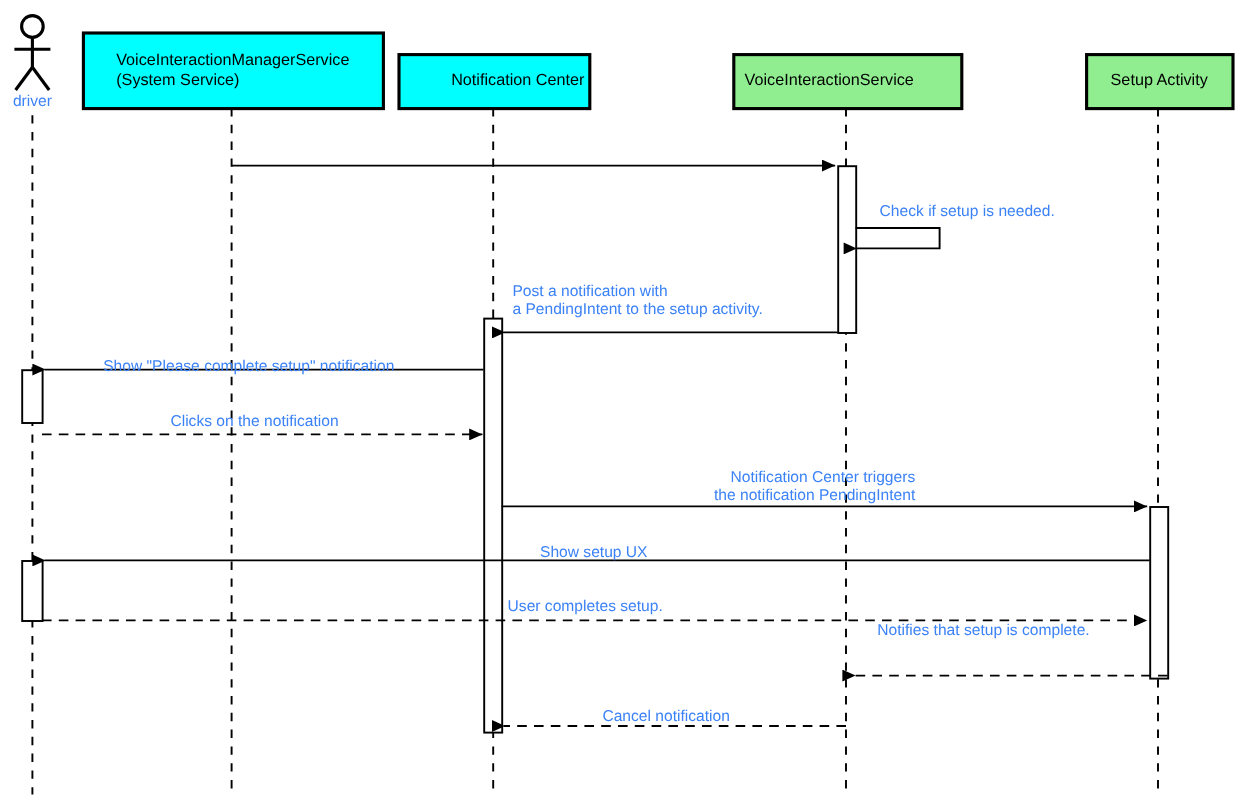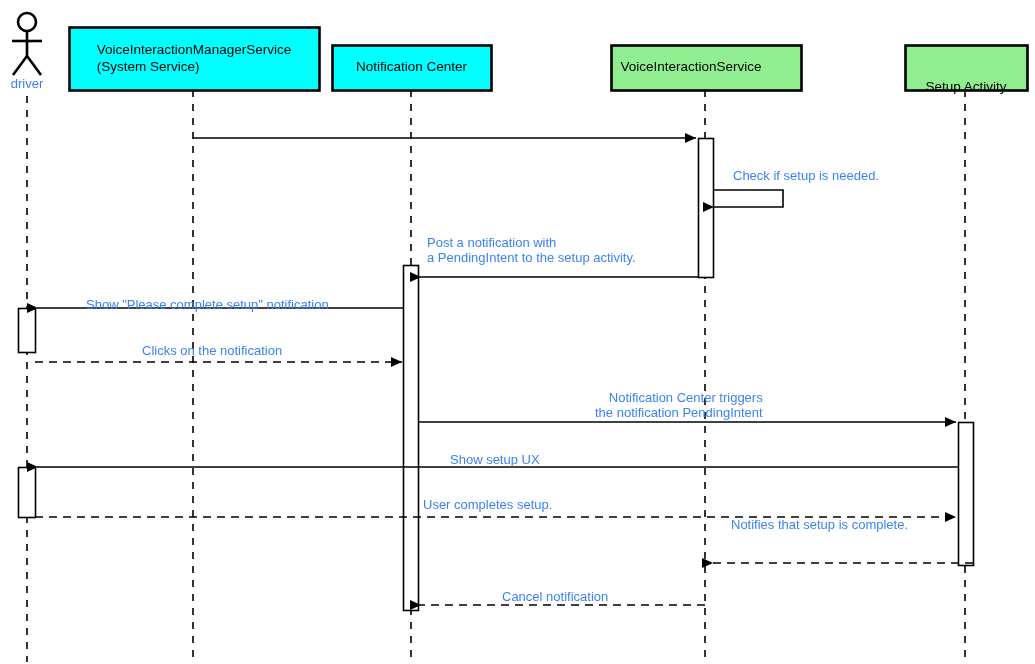--- a/index.html
+++ b/index.html
@@ -51,23 +51,23 @@
       <line x1="35" y1="362" x2="402" y2="362" stroke="#000000" stroke-width="1.6" marker-end="url(#ah-r)" stroke-dasharray="8,6"></line>
       <line x1="418" y1="422" x2="956" y2="422" stroke="#000000" stroke-width="1.6" marker-end="url(#ah-r)"></line>
       <line x1="958" y1="467" x2="37" y2="467" stroke="#000000" stroke-width="1.6" marker-end="url(#ah-l)"></line>
       <line x1="35" y1="517" x2="956" y2="517" stroke="#000000" stroke-width="1.6" marker-end="url(#ah-r)" stroke-dasharray="8,6"></line>
       <line x1="973" y1="563" x2="712" y2="563" stroke="#000000" stroke-width="1.6" marker-end="url(#ah-l)" stroke-dasharray="8,6"></line>
       <line x1="705" y1="605" x2="420" y2="605" stroke="#000000" stroke-width="1.6" marker-end="url(#ah-l)" stroke-dasharray="8,6"></line>
     </svg>
 <div class="lbl actorlbl" style="top: 76px; left: 0px; width: 54px; text-align: center;">driver</div>
     <div class="boxlbl" style="left: 69px; top: 27px; width: 250px; height: 63px;">VoiceInteractionManagerService
 (System Service)</div>
-    <div class="boxlbl" style="left: 332px; top: 45px; width: 159px; height: 45px;">Notification Center</div>
+    <div class="boxlbl" style="left: 352px; top: 45px; width: 159px; height: 45px;">Notification Center</div>
     <div class="boxlbl" style="left: 611px; top: 45px; width: 160px; height: 45px;">VoiceInteractionService</div>
-    <div class="boxlbl" style="left: 905px; top: 45px; width: 122px; height: 45px; margin-top: 20px;">Setup Activity</div>
+    <div class="boxlbl" style="left: 905px; top: 45px; width: 122px; height: 45px;">Setup Activity</div>
     <div class="lbl msglbl" style="top: 168px; left: 733px;">Check if setup is needed.</div>
     <div class="lbl msglbl" style="top: 235px; left: 427px;">Post a notification with
 a PendingIntent to the setup activity.</div>
     <div class="lbl msglbl" style="top: 297px; left: 86px;">Show "Please complete setup" notification</div>
     <div class="lbl msglbl" style="top: 343px; left: 142px;">Clicks on the notification</div>
     <div class="lbl msglbl" style="top: 390px; left: 595px; text-align: right;">Notification Center triggers
 the notification PendingIntent</div>
     <div class="lbl msglbl" style="top: 452px; left: 450px;">Show setup UX</div>
     <div class="lbl msglbl" style="top: 497px; left: 423px;">User completes setup.</div>
     <div class="lbl msglbl" style="top: 517px; left: 731px;">Notifies that setup is complete.</div>

